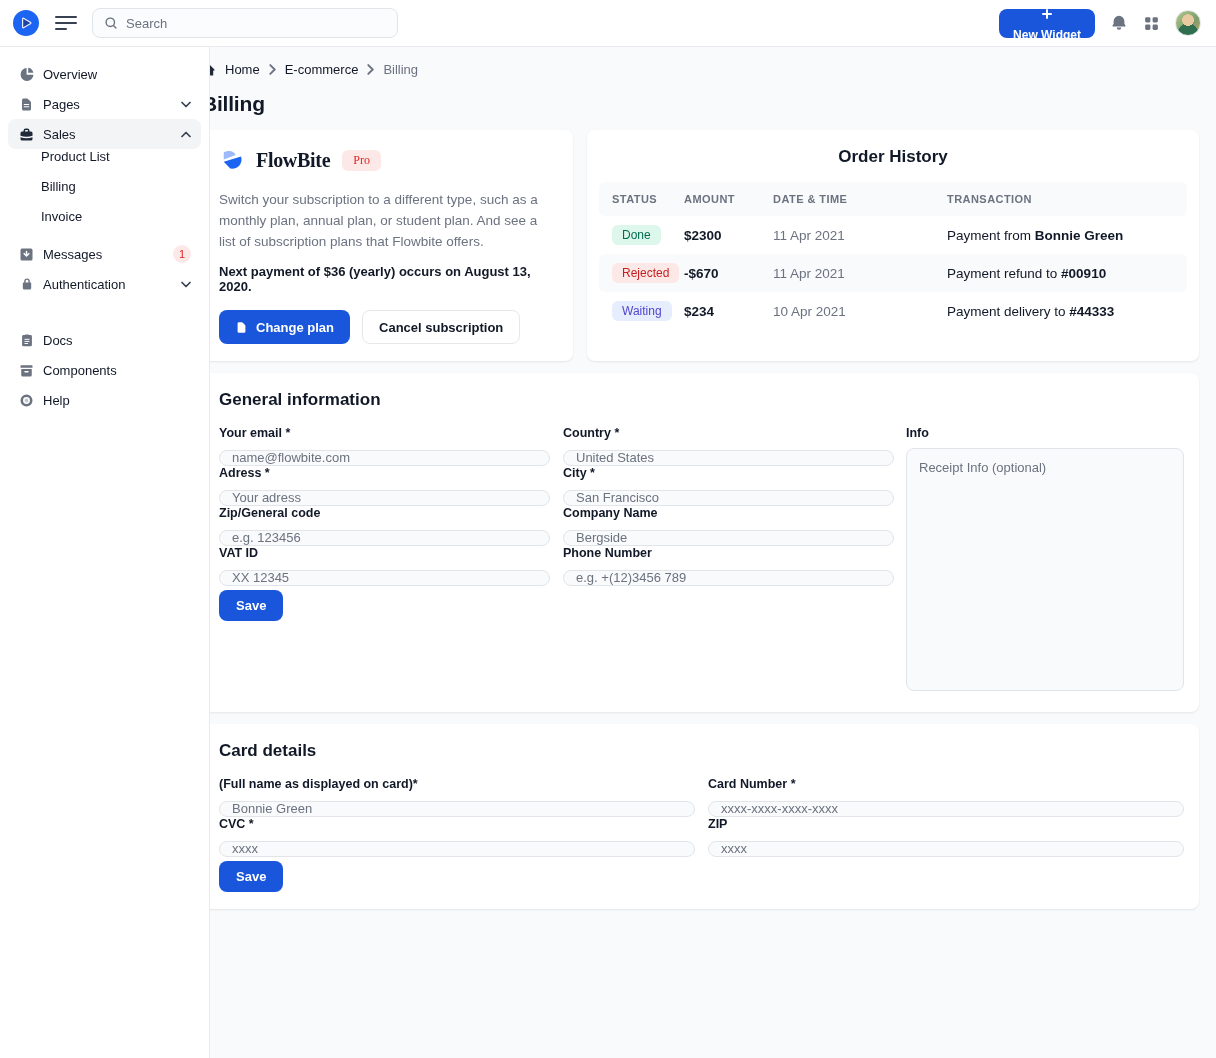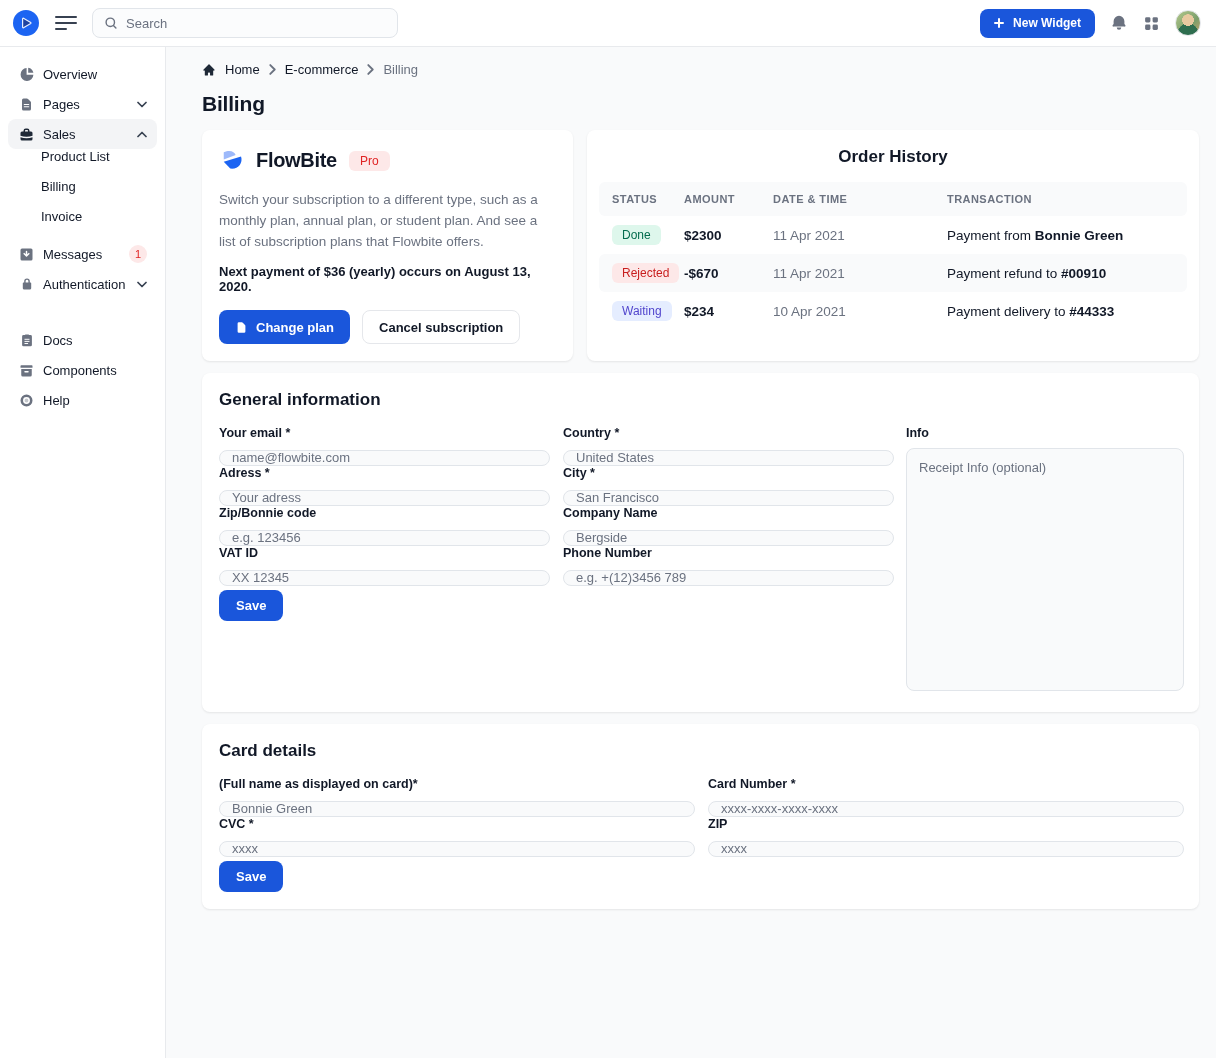--- a/index.html
+++ b/index.html
@@ -26,35 +26,35 @@
   }
   .search-box input {
     border:none; outline:none; background:transparent; font:13px "Liberation Sans",sans-serif;
     color:#111827; width:100%;
   }
   input::placeholder, textarea::placeholder { color:#6b7280; opacity:1; }
   .header-right { margin-left:auto; display:flex; align-items:center; gap:15px; }
   .btn-new-widget {
     background:#1a56db; color:#fff; border:none; border-radius:8px; height:29px;
     padding:0 14px; font:700 12px "Liberation Sans",sans-serif; display:inline-flex;
-    align-items:center; gap:9px; cursor:pointer;
+    align-items:center; gap:9px; cursor:pointer;flex-direction:column;
   }
   .icon-btn { background:none; border:none; color:#6b7280; cursor:pointer; display:flex; align-items:center; }
   .avatar {
     width:26px; height:26px; border-radius:50%; cursor:pointer; overflow:hidden;
     background:
       radial-gradient(circle at 50% 38%, #e8c9a0 0 30%, transparent 31%),
       radial-gradient(circle at 50% 95%, #2f6e4f 0 40%, transparent 41%),
       linear-gradient(135deg,#b5c98c,#7a9e6b 60%, #c9a36b);
     border:1px solid #e5e7eb;
   }
 
   
   .sidebar {
-    position:absolute; top:47px; left:0; bottom:0; width:166px; background:#fff;
+    position:absolute; top:47px; left:0; bottom:0; width:210px; background:#fff;
     border-right:1px solid #e8eaed; padding:12px 8px; z-index:1;
   }
   .nav-item {
     display:flex; align-items:center; gap:8px; height:30px; padding:0 10px;
     border-radius:8px; font-size:13px; font-weight:500; color:#111827; cursor:pointer;
   }
   .nav-item .nicon { width:17px; height:17px; color:#6b7280; flex:none; display:flex; align-items:center; justify-content:center; }
   .nav-item.active { background:#f3f4f6; }
   .nav-item.active .nicon { color:#1f2937; }
   .chev { margin-left:auto; color:#374151; display:flex; }
@@ -78,21 +78,21 @@
   .breadcrumb .sep { color:#6b7280; display:flex; }
   .breadcrumb .current { color:#6b7280; }
   .bc-home { color:#1f2937; display:flex; }
   .page-title { font-size:21px; font-weight:800; color:#111827; margin-top:15px; letter-spacing:-0.2px; }
 
   .card { background:#fff; border-radius:8px; box-shadow:0 1px 3px rgba(0,0,0,.05), 0 1px 2px rgba(0,0,0,.04); }
   .row1 { display:flex; gap:14px; margin-top:14px; align-items:stretch; }
 
   
   .sub-card { width:371px; flex:none; padding:17px; }
-  .brand-row { display:flex; align-items:center; gap:10px; }
+  .brand-row { display:flex; align-items:center; gap:10px;font-family:Liberation Serif, serif; }
   .brand-name { font-size:20px; font-weight:800; letter-spacing:-0.3px; }
   .pro-badge { background:#fde8e8; color:#e02424; font-size:12px; font-weight:500; padding:3px 11px; border-radius:6px; margin-left:2px; }
   .sub-desc { font-size:13.5px; color:#6b7280; line-height:1.56; margin-top:15px; }
   .sub-next { font-size:13px; font-weight:700; color:#111827; margin-top:12px; }
   .sub-actions { display:flex; gap:12px; margin-top:16px; }
   .btn-primary {
     background:#1a56db; color:#fff; border:none; border-radius:8px; height:34px; padding:15px 16px;
     font:600 13px "Liberation Sans",sans-serif; display:inline-flex; align-items:center; gap:8px; cursor:pointer;
   }
   .btn-secondary {
@@ -388,21 +388,21 @@
         <div class="gi-col">
           <div class="field">
             <label>Your email *</label>
             <input placeholder="name@flowbite.com" style="">
           </div>
           <div class="field">
             <label>Adress *</label>
             <input placeholder="Your adress" style="">
           </div>
           <div class="field">
-            <label>Zip/Bonnie code</label>
+            <label>Zip/General code</label>
             <input placeholder="e.g. 123456" style="">
           </div>
           <div class="field">
             <label>VAT ID</label>
             <input placeholder="XX 12345" style="">
           </div>
           <button class="btn-save">Save</button>
         </div>
         <div class="gi-col">
           <div class="field">

